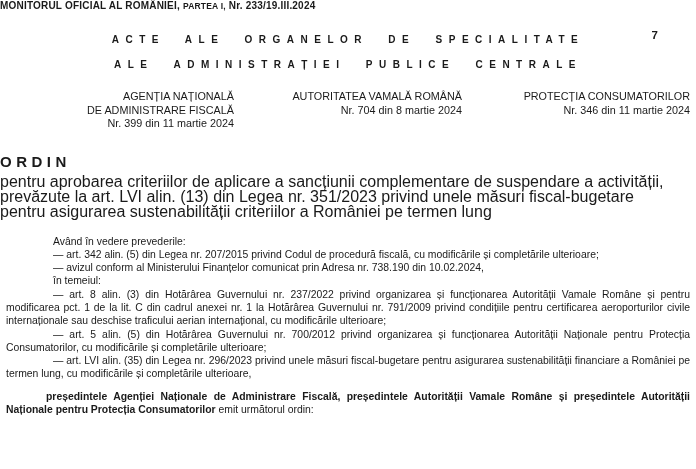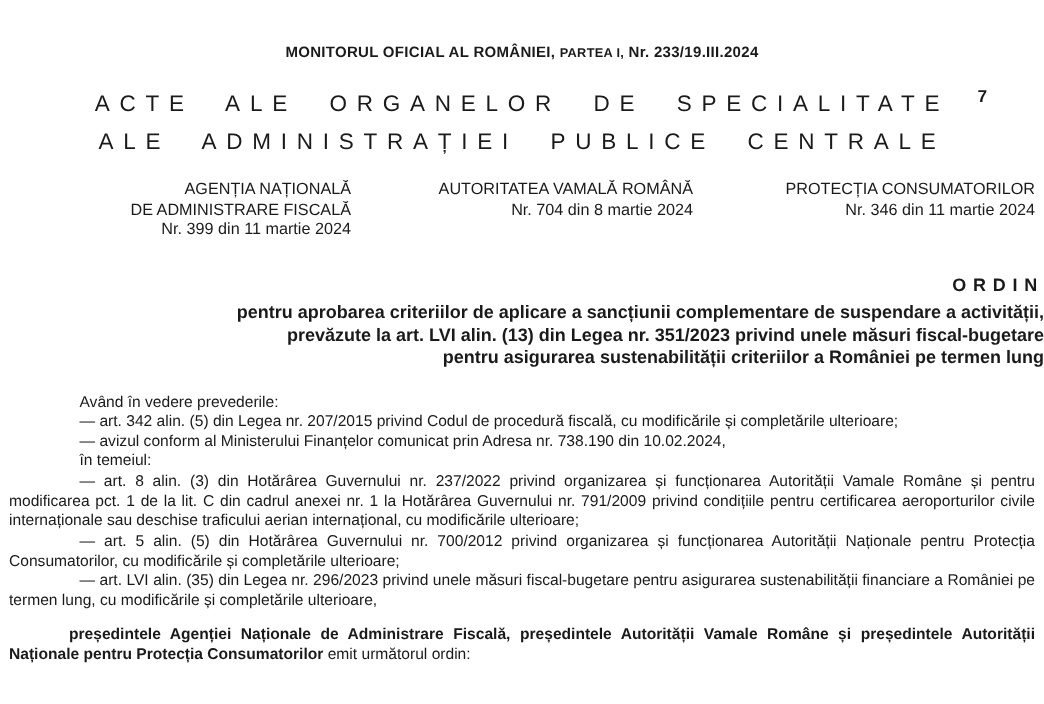--- a/index.html
+++ b/index.html
@@ -16,43 +16,41 @@
     -webkit-font-smoothing: antialiased;
   }
   .page {
     position: relative;
     width: 696px;
     height: 469px;
     background: #ffffff;
   }
   
   .masthead {
-    margin-top: 30px;
-    text-align: center;
     font-weight: bold;
     font-size: 10px;
     letter-spacing: 0.2px;
     white-space: nowrap;
   }
   .masthead .part-small {
     font-size: 8.5px;
   }
   .page-number {
     position: absolute;
     top: 29px;
     right: 38px;
     font-weight: bold;
     font-size: 11.5px;
   }
   
   .section-heading {
     margin-top: 16px;
     text-align: center;
-    font-weight: normal;
-    font-size: 15px;
+    font-weight: bold;
+    font-size: 10px;
     line-height: 25px;
     letter-spacing: 6.5px;
     word-spacing: 11px;
     white-space: nowrap;
   }
   
   .issuers {
     display: flex;
     margin-top: 13px;
     padding: 0 6px;
@@ -60,30 +58,30 @@
   .issuer {
     flex: 1;
     text-align: right;
     font-size: 10.8px;
     line-height: 13.5px;
   }
   .issuer-line:empty { display: none; }
   
   .order-heading {
     margin-top: 22px;
-    text-align: right;
+    text-align: left;
     font-weight: bold;
-    font-size: 12px;
+    font-size: 15px;
     letter-spacing: 4.5px;
   }
   .order-subtitle {
     margin-top: 4px;
-    text-align: right;
-    font-weight: bold;
-    font-size: 12px;
+    text-align: left;
+    font-weight: normal;
+    font-size: 16px;
     line-height: 15px;
   }
   
   .preamble {
     margin-top: 16px;
     padding: 0 6px;
     font-size: 10.4px;
     line-height: 13.3px;
     text-align: justify;
   }

